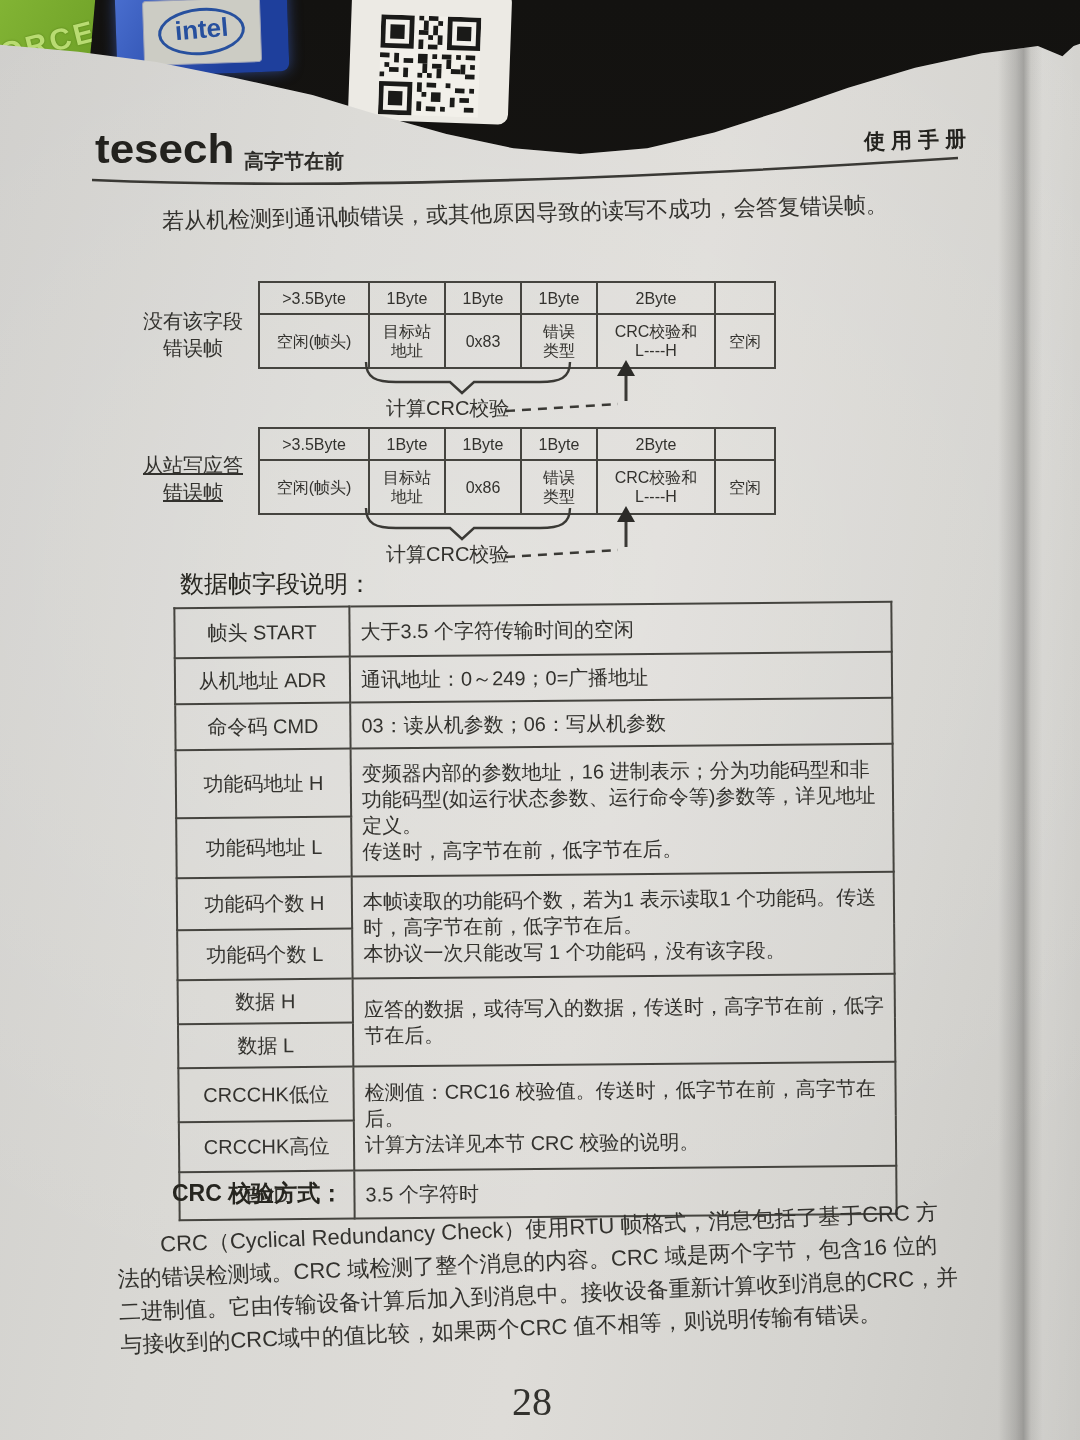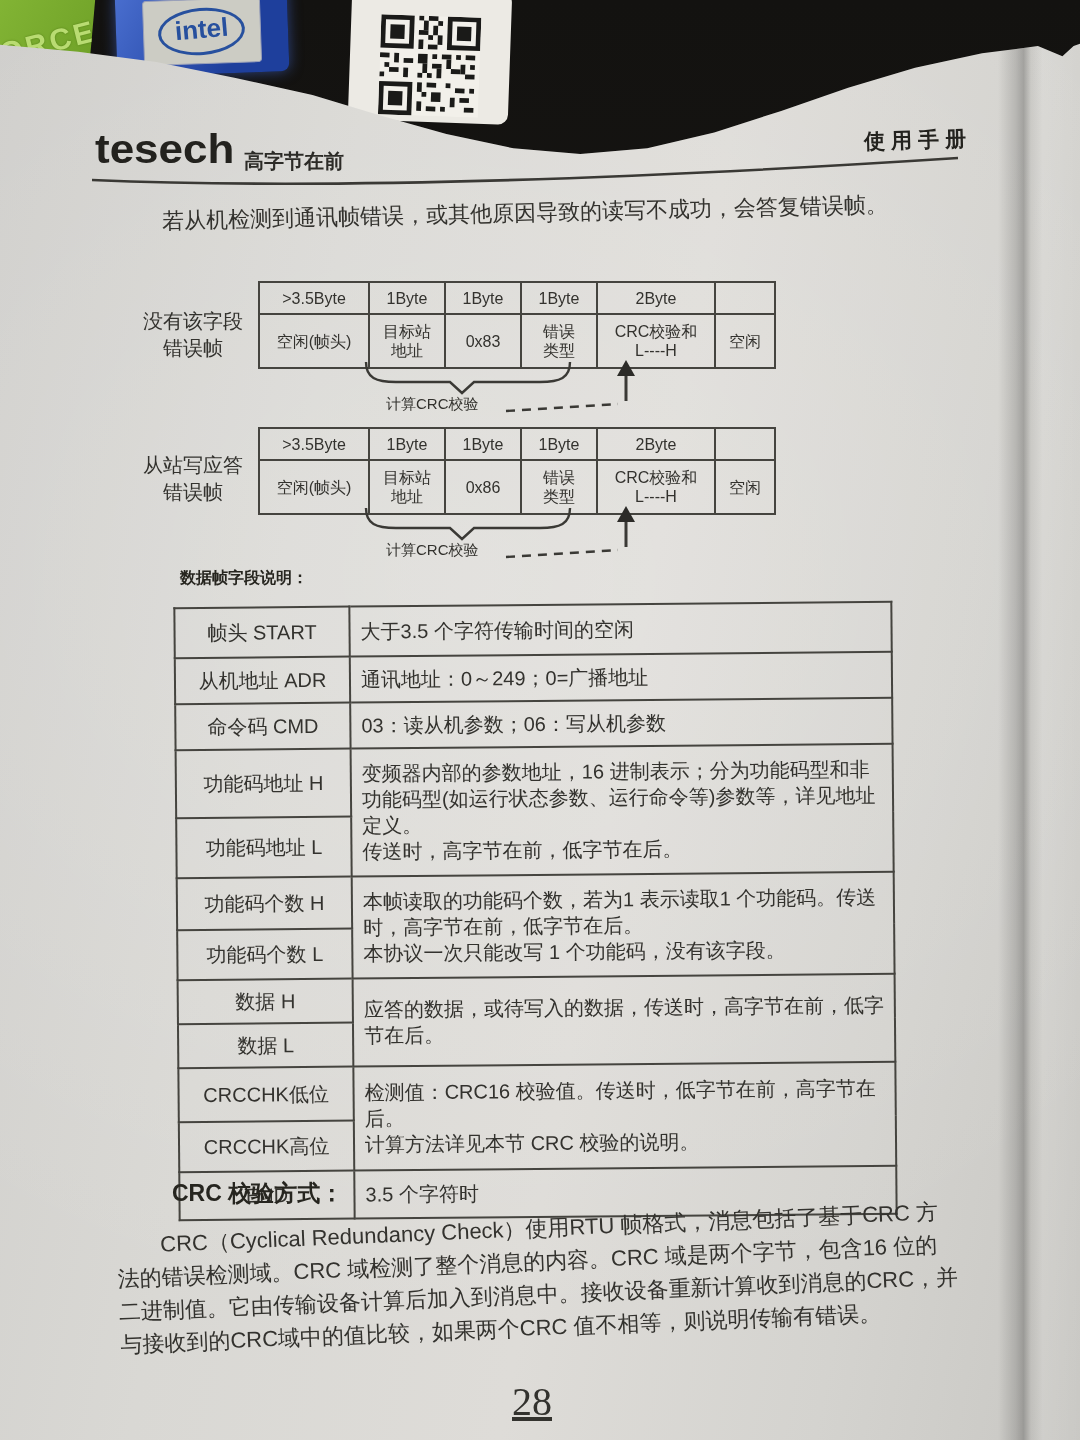--- a/index.html
+++ b/index.html
@@ -45,24 +45,24 @@
   .manual{font-size:21px;font-weight:bold;letter-spacing:6px;color:#23221e;transform:rotate(-1.5deg);}
   
   .para{font-size:22px;line-height:34px;text-indent:2em;color:#33322e;}
   
   .flabel{width:150px;text-align:center;font-size:20px;line-height:27px;white-space:pre-line;color:#33322e;}
   .ftable table{border-collapse:collapse;}
   .ftable td{border:2px solid#45443f;text-align:center;vertical-align:middle;
       font-size:16px;line-height:19px;white-space:pre-line;color:#33322e;padding:2px 2px;}
   .ftable .fhead td{height:26px;font-size:16px;}
   .ftable .fbody td{height:48px;}
-  .fannot-label{position:absolute;font-size:15px;color:#33322e;white-space:nowrap;}
+  .fannot-label{position:absolute;font-size:20px;color:#33322e;white-space:nowrap;}
   .errlist{font-size:19px;line-height:27.5px;color:#33322e;white-space:pre-line;}
   
-  .sect-title{font-size:16px;font-weight:bold;color:#26251f;}
+  .sect-title{font-size:24px;font-weight:normal;color:#26251f;}
   .dtable table{border-collapse:collapse;transform:rotate(-.5deg);}
   .dtable td{border:2px solid #45443f;color:#33322e;}
   .dtable td.l{width:165px;text-align:center;font-size:20px;padding:2px 4px;}
   .dtable td.r{width:520px;text-align:left;font-size:20px;line-height:26px;
       padding:5px 10px;white-space:pre-line;vertical-align:middle;}
   .crc-title{font-size:23px;font-weight:bold;color:#26251f;}
   .crc-body{font-size:22px;line-height:33px;text-indent:2em;color:#33322e;transform:rotate(-2.4deg);}
   .pageno{font-family:"Liberation Serif","DejaVu Serif",serif;font-size:40px;color:#33322e;}
   svg.lineart path, svg.lineart line{stroke:#3a3935;fill:none;}
 </style>
@@ -187,21 +187,21 @@
       <svg class="lineart" width="460" height="66" viewBox="0 0 460 66">
         <path d="M108 3 C108 19 118 23 138 23 L192 23 L204 34 L216 23 L282 23 C302 23 312 19 312 3" stroke-width="2.4"></path>
         <path d="M248 52 L360 45" stroke-width="2.4" stroke-dasharray="9 7"></path>
         <path d="M368 42 L368 14" stroke-width="3"></path>
         <polygon points="359,17 377,17 368,1" fill="#2c2b28" stroke="none"></polygon>
       </svg>
       <div class="fannot-label" style="left:128px;top:36px;">计算CRC校验</div>
     </div>
 
 
-    <div class="abs flabel" style="left:118px;top:452px;">从站写应答
+    <div class="abs flabel" style="left:118px;top:452px;text-decoration:underline;">从站写应答
 错误帧</div>
     <div class="abs ftable" style="left:258px;top:427px;">
       <table>
         <tbody>
             <tr class="fhead">
           <td style="width:104px">&gt;3.5Byte</td>
           <td style="width:70px">1Byte</td>
           <td style="width:70px">1Byte</td>
           <td style="width:70px">1Byte</td>
           <td style="width:112px">2Byte</td>
@@ -282,18 +282,18 @@
           <td class="l" style="height:42px">END</td>
           <td class="r">3.5 个字符时</td>
         </tr>
       </tbody>
         </table>
     </div>
 
     <div class="abs crc-title" style="left:172px;top:1178px;">CRC 校验方式：</div>
     <div class="abs crc-body" style="left:118px;top:1212px;width:840px;">CRC（Cyclical Redundancy Check）使用RTU 帧格式，消息包括了基于CRC 方法的错误检测域。CRC 域检测了整个消息的内容。CRC 域是两个字节，包含16 位的二进制值。它由传输设备计算后加入到消息中。接收设备重新计算收到消息的CRC，并与接收到的CRC域中的值比较，如果两个CRC 值不相等，则说明传输有错误。</div>
 
-    <div class="abs pageno" style="left:512px;top:1378px;text-decoration:underline;">28</div>
+    <div class="abs pageno" style="left:512px;top:1378px;">28</div>
 
     <div class="crease"></div>
     <div class="spine-right"></div>
   </div>
 </div>
 
 </body></html>

